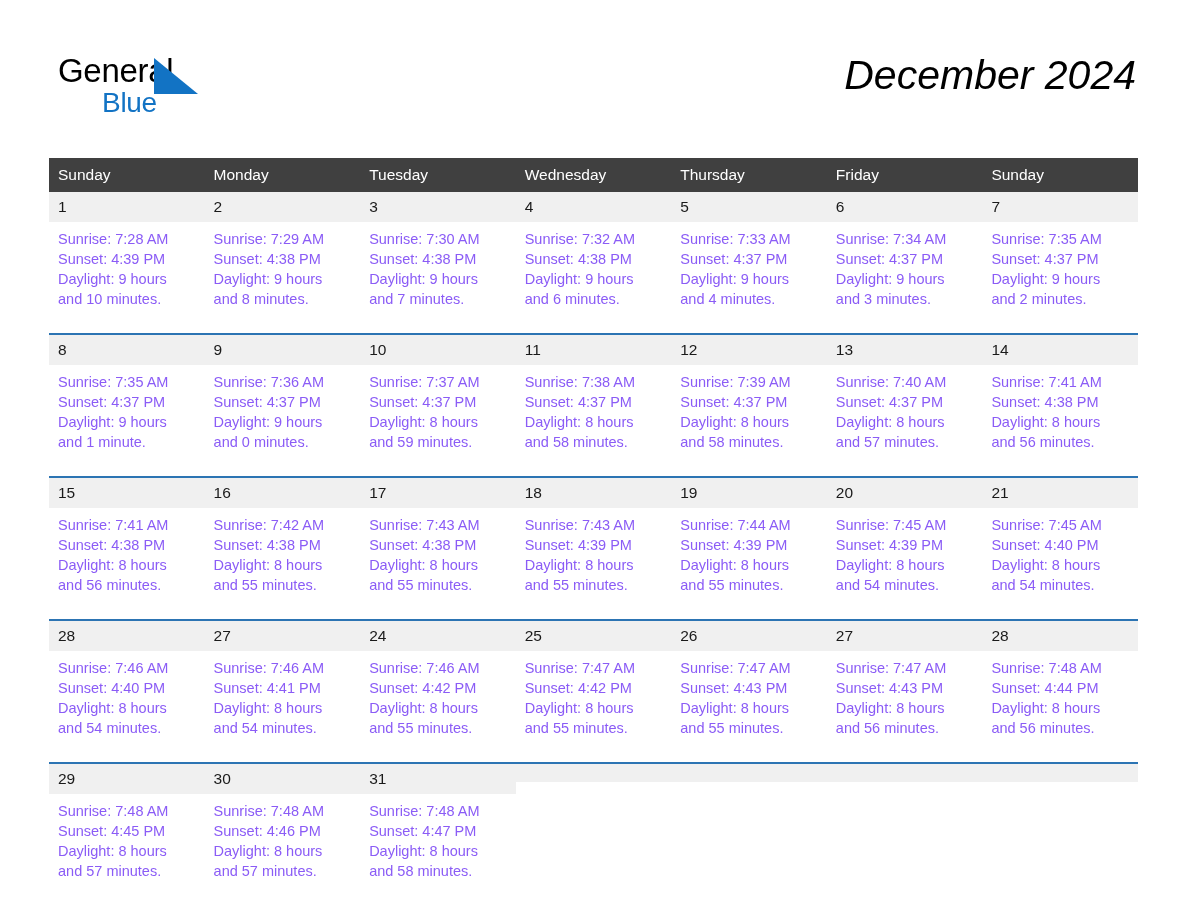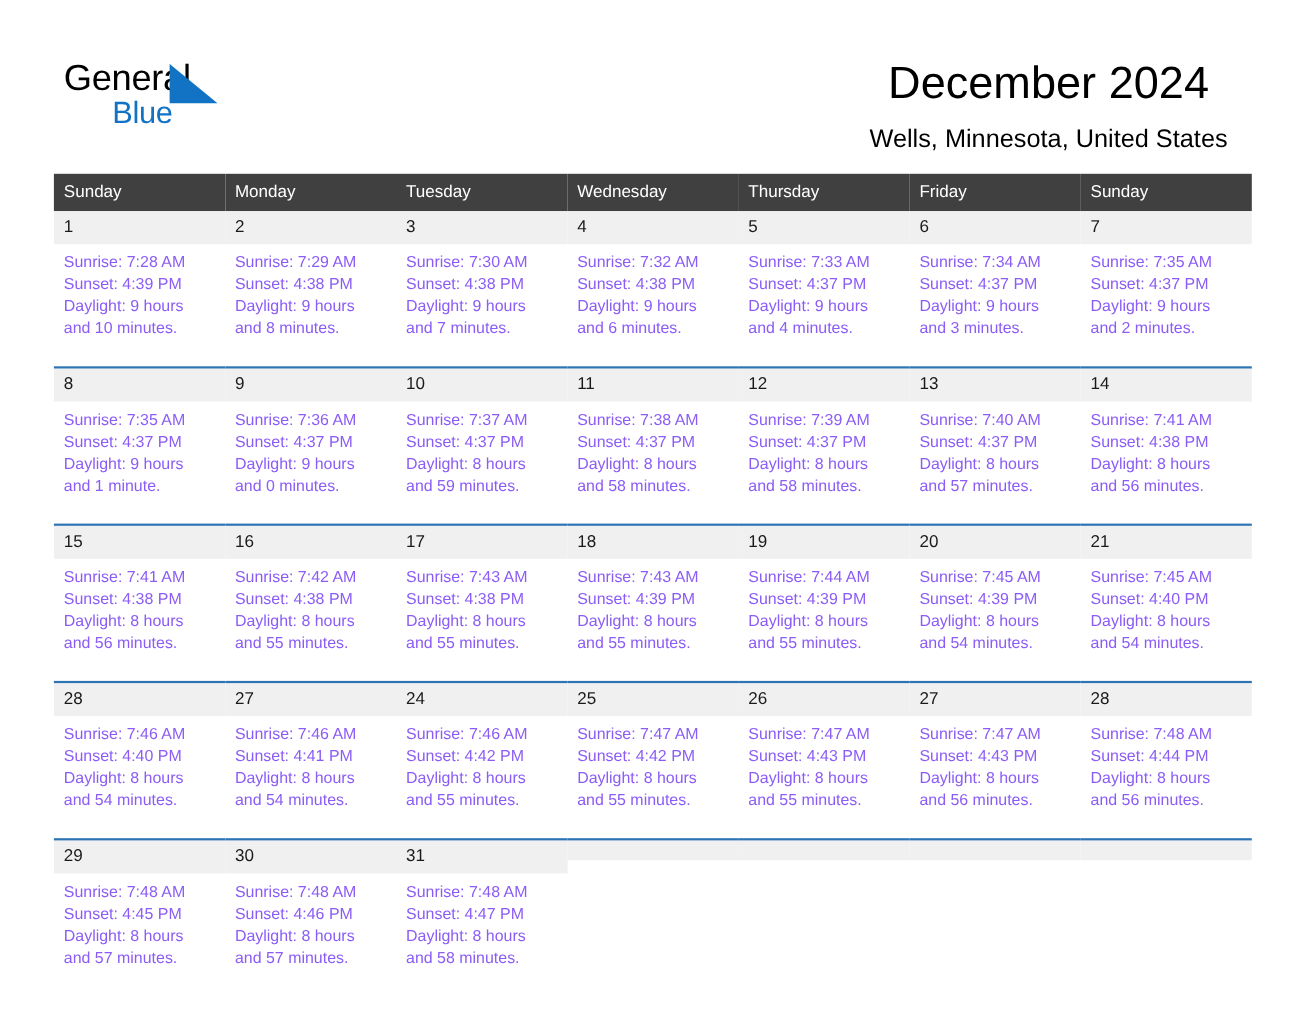--- a/index.html
+++ b/index.html
@@ -58,23 +58,24 @@
     left: 44px;
     top: 32px;
     font-size: 28px;
     letter-spacing: -0.3px;
     color: #1273c4;
     font-weight: 400;
     line-height: 38px;
   }
   .title-block {
     position: absolute;
-    right: 72px;
+    right: 52px;
     top: 50px;
-    text-align: center;
+    text-align: left;
+    font-style: italic;
   }
   .cal-title {
     font-size: 41px;
     font-weight: 400;
     color: #000000;
     line-height: 50px;
     white-space: nowrap;
   }
   .cal-subtitle {
     margin-top: 12px;
@@ -155,21 +156,20 @@
     <div class="logo">
       <span class="logo-general">General</span>
       <svg class="logo-triangle" viewBox="0 0 44 36">
         <polygon points="0,0 44,36 0,36" fill="#1273c4" transform="translate(0,0) scale(1,1)"></polygon>
       </svg>
       <span class="logo-blue">Blue</span>
     </div>
 
     <div class="title-block">
       <div class="cal-title">December 2024</div>
-      <div class="cal-subtitle">Wells, Minnesota, United States</div>
     </div>
 
   </div>
 
   <table class="calendar">
     <thead>
       <tr>
         <th>Sunday</th>
         <th>Monday</th>
         <th>Tuesday</th>

